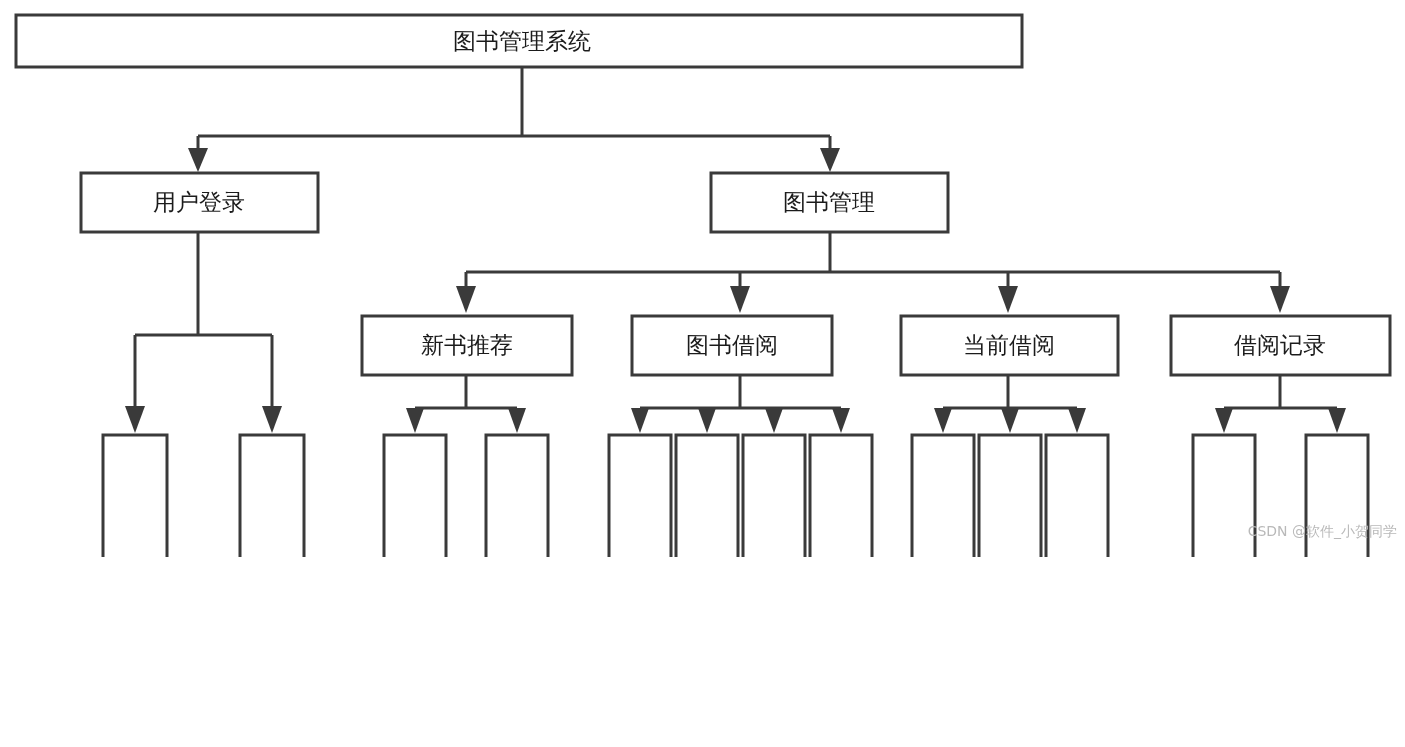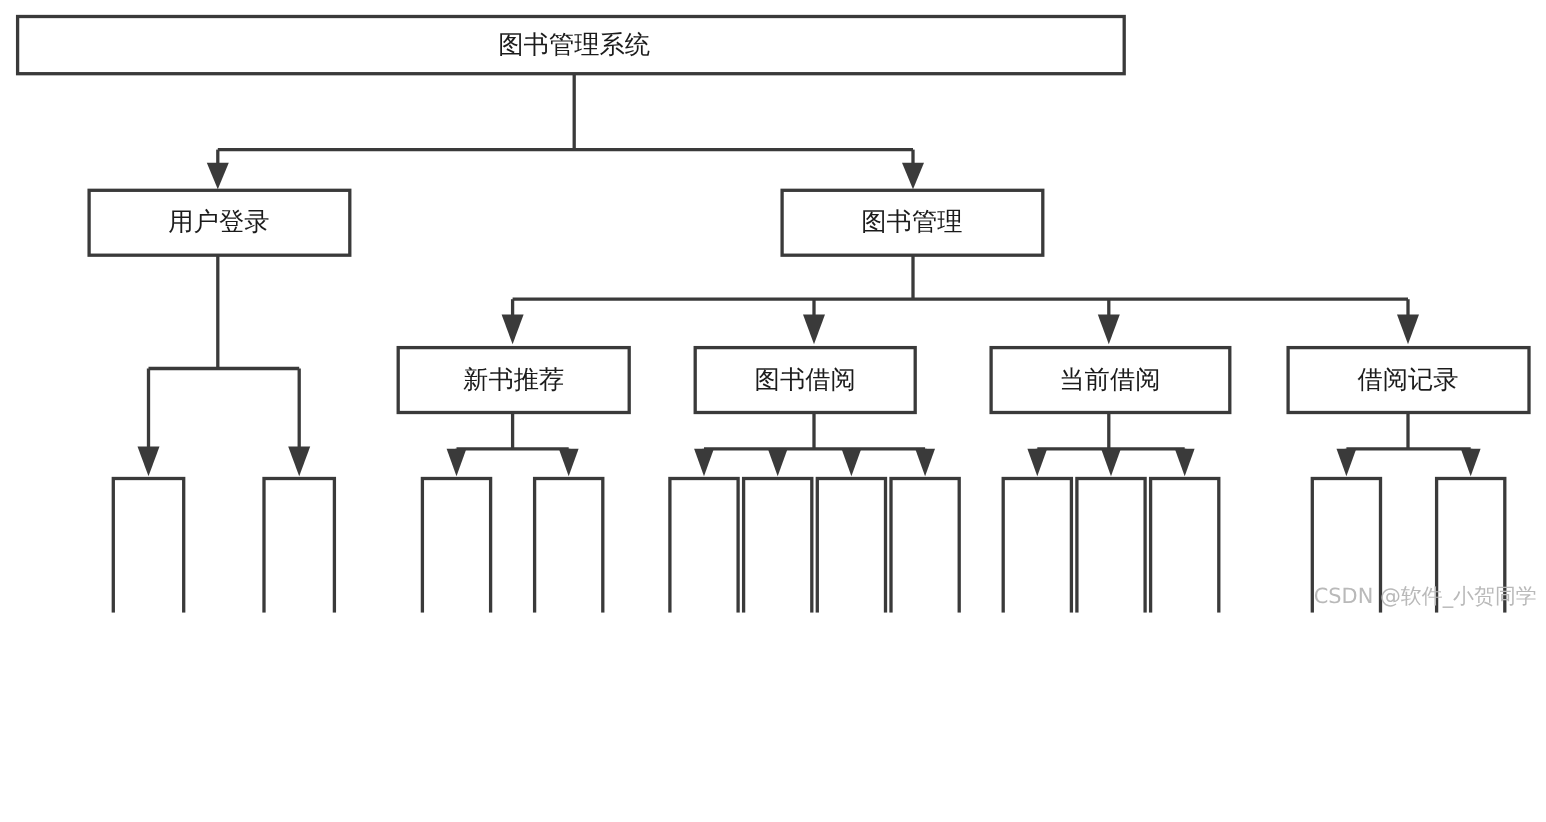--- a/index.html
+++ b/index.html
@@ -56,23 +56,23 @@
     line-height: 1.12;
     color: #1b1b1b;
     letter-spacing: 2px;
     white-space: nowrap;
     text-align: center;
     pointer-events: none;
   }
   .watermark {
     position: absolute;
     right: 8px;
-    bottom: 2px;
-    font-family: "DejaVu Sans", "Liberation Sans", sans-serif;
-    font-size: 19px;
+    bottom: 16px;
+    font-family: "DejaVu Sans", "Liberation Sans", sans-serif;
+    font-size: 14px;
     color: #b9b9b9;
     white-space: nowrap;
     user-select: none;
   }
 </style>
 </head>
 <body>
 
 <div id="diagram-root">
 

